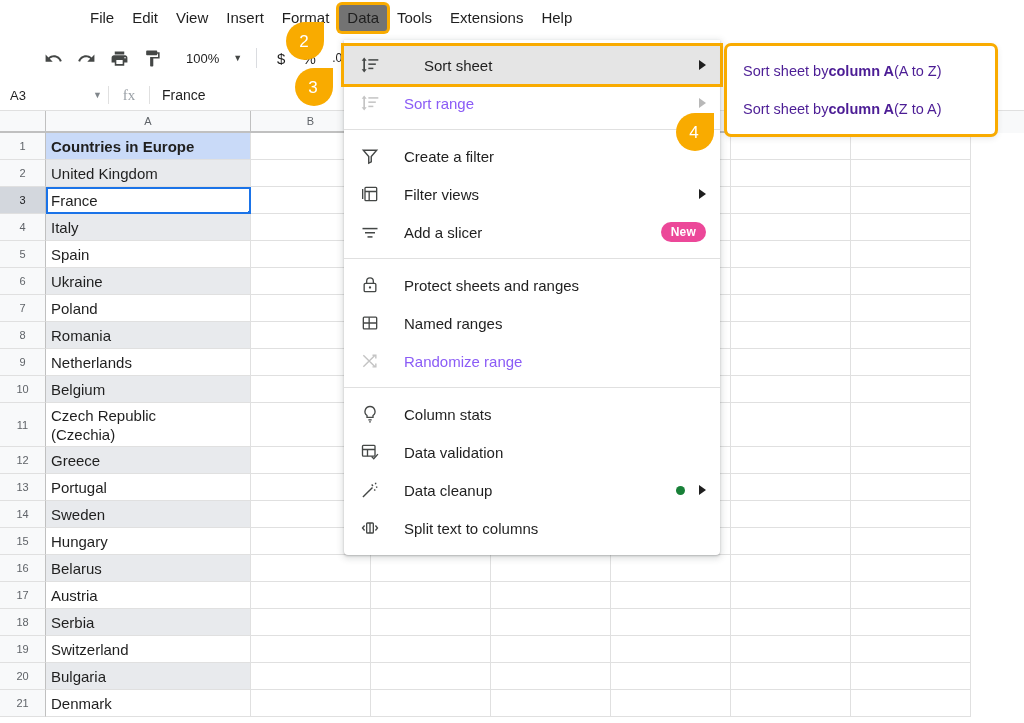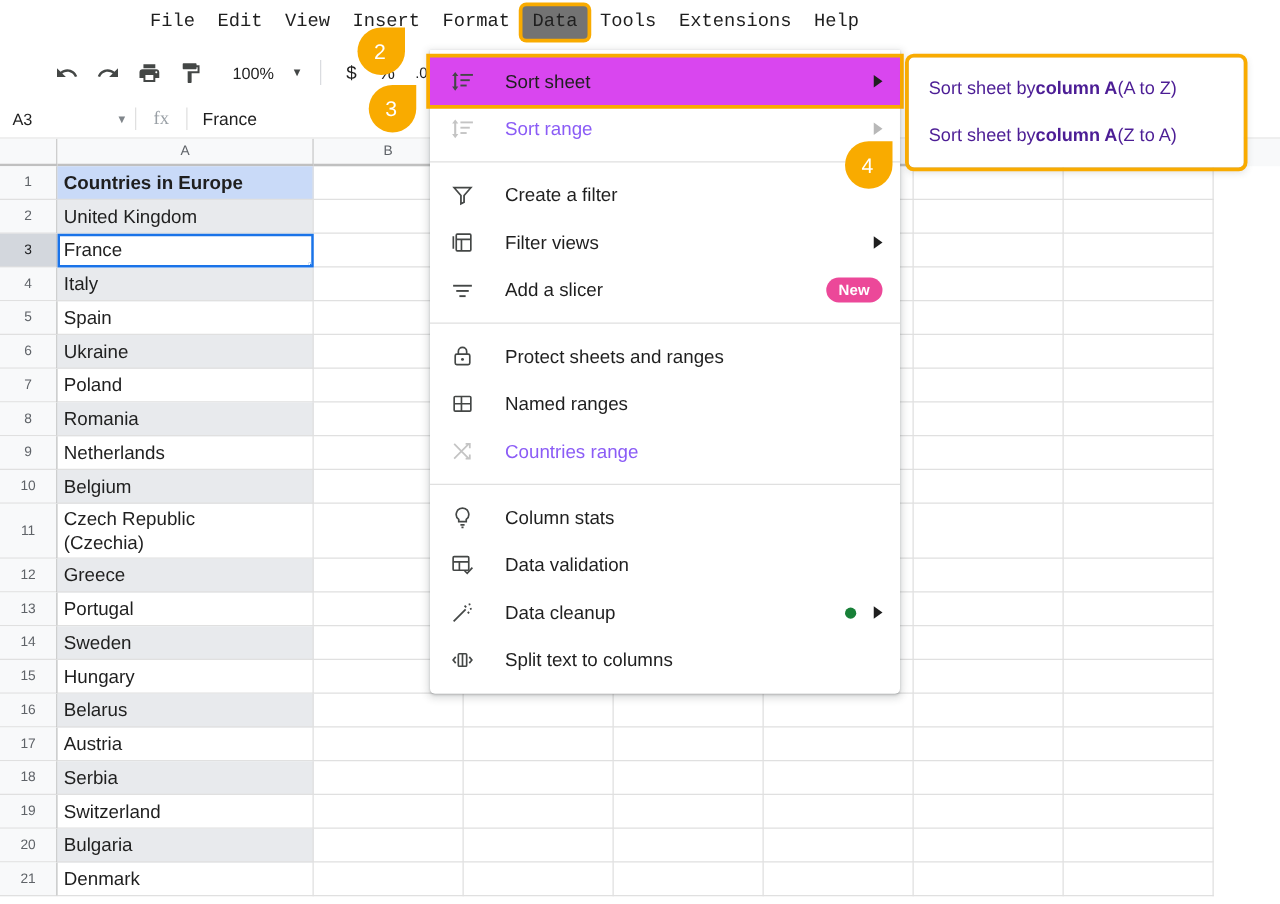--- a/index.html
+++ b/index.html
@@ -7,23 +7,22 @@
     width: 1024px; height: 723px;
     font-family: "Liberation Sans", sans-serif;
     background: #fff;
     overflow: hidden;
   }
   #app { position: relative; width: 1024px; height: 723px; }
 
   
   .menubar {
     position: absolute; left: 0; top: 0; width: 1024px; height: 36px;
-    display: flex; align-items: center; padding-left: 112px;
+    display: flex; align-items: center; padding-left: 82px;
     background: #fff;
-    font-family: Liberation Mono, monospace;
   }
   .menu-item {
     font-size: 15px; color: #1f1f1f; padding: 3px 8px; margin-right: 2px;
     border-radius: 4px; white-space: nowrap; line-height: 20px;
   }
   .menu-item.active {
     background: #737373;
     box-shadow: 0 0 0 3px #f9ab00;
     border-radius: 3px;
   }
@@ -117,21 +116,21 @@
   .dropdown {
     position: absolute; left: 344px; top: 40px; width: 376px;
     background: #fff; border-radius: 0 0 4px 4px;
     box-shadow: 0 2px 6px 2px rgba(60,64,67,.15), 0 1px 2px rgba(60,64,67,.3);
     padding: 6px 0 8px 0; z-index: 50;
   }
   .mi {
     display: flex; align-items: center; height: 38px; padding: 0 14px 0 16px;
     font-size: 15px; color: #1f1f1f; position: relative;
   }
-  .mi.highlight { background: #d946ef; }
+  .mi.highlight { background: #e5e5e5; gap: 20px; }
   .mi.outlined { box-shadow: 0 0 0 3px #f9ab00; z-index: 2; }
   .mi.disabled { color: #8b5cf6; }
   .mi .mi-icon {
     width: 26px; height: 20px; flex-shrink: 0; display: flex;
     align-items: center; justify-content: flex-start; color: #444746;
   }
   .mi.disabled .mi-icon { color: #c4c4c4; }
   .mi .mi-label { flex: 1; padding-left: 18px; }
   .mi .arrow {
     width: 0; height: 0; border-top: 5px solid transparent;
@@ -603,21 +602,21 @@
       </div>
       <div class="mi disabled">
         <span class="mi-icon">
           <svg width="20" height="20" viewBox="0 0 24 24">
             <g fill="none" stroke="currentColor" stroke-width="1.7">
               <path d="M4 5l14 14M18 5L4 19"></path>
               <path d="M15 5h4v4M15 19h4v-4"></path>
             </g>
           </svg>
         </span>
-        <span class="mi-label">Countries range</span>
+        <span class="mi-label">Randomize range</span>
       </div>
       <div class="mi-sep"></div>
       <div class="mi">
         <span class="mi-icon">
           <svg width="20" height="20" viewBox="0 0 24 24">
             <g fill="none" stroke="currentColor" stroke-width="1.6">
               <path d="M12 3a6 6 0 00-3.6 10.8V16h7.2v-2.2A6 6 0 0012 3z"></path>
               <path d="M10 19h4M11 21.5h2"></path>
             </g>
           </svg>

